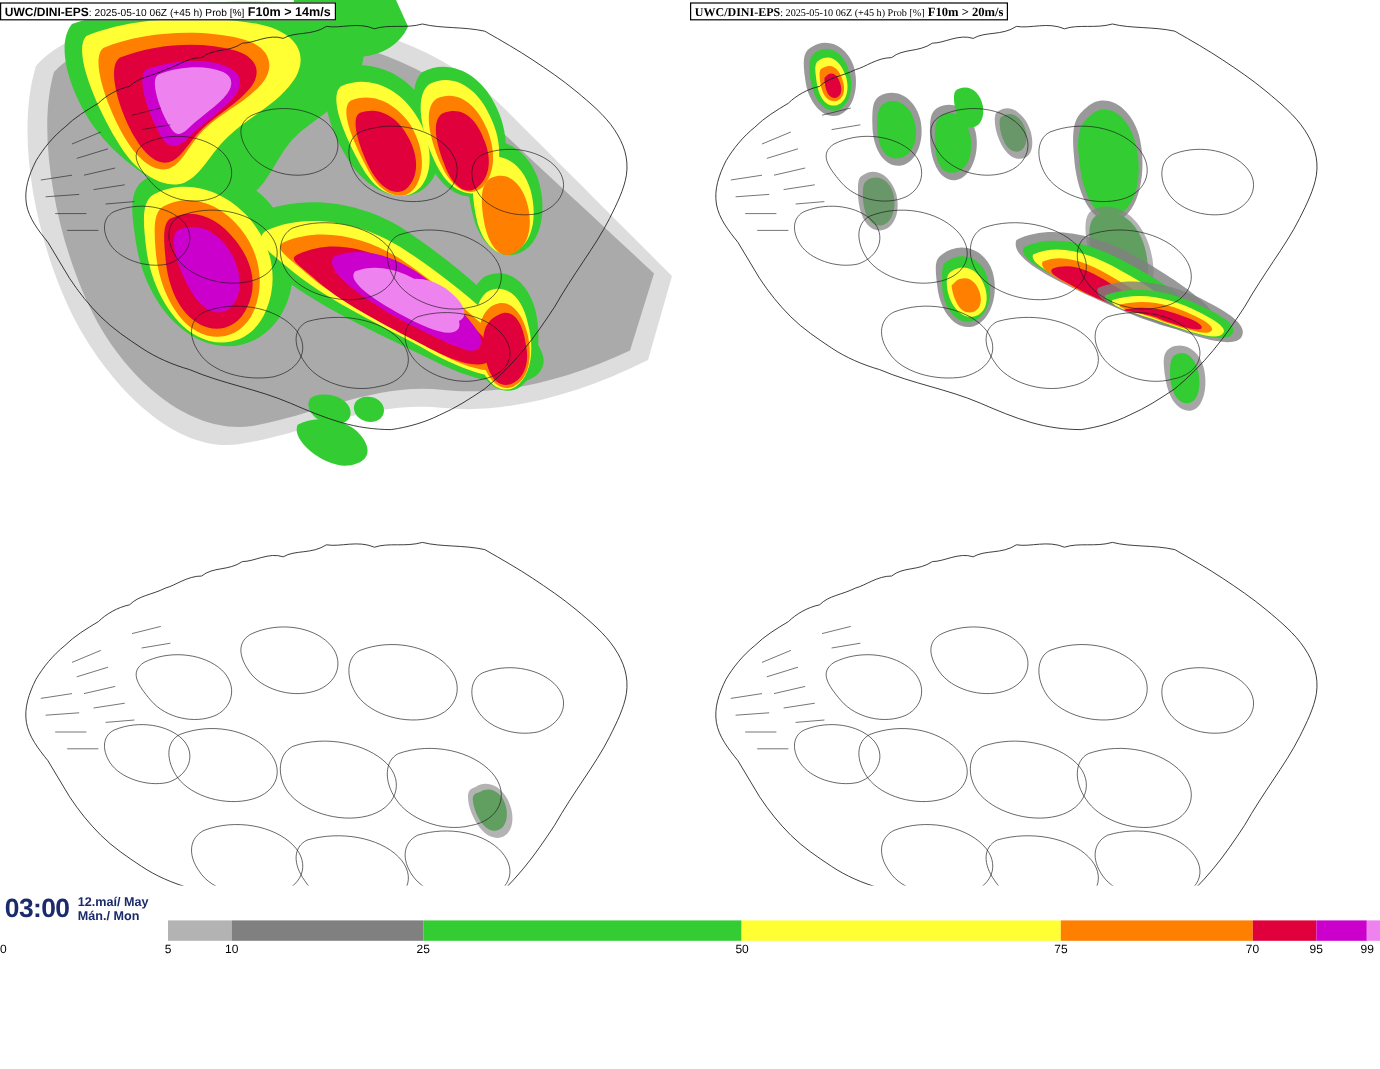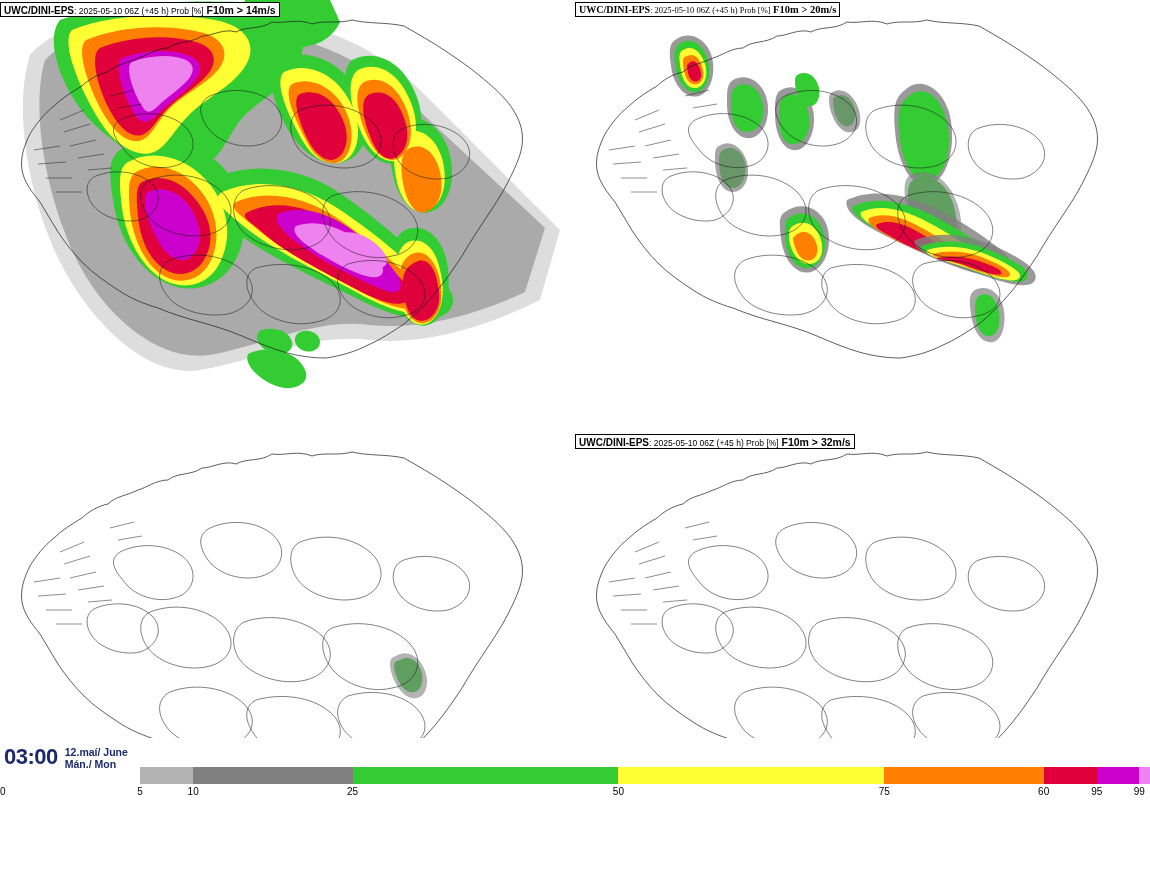--- a/index.html
+++ b/index.html
@@ -349,23 +349,20 @@
           <path d="M170,260 C196,250 228,256 244,272 C260,288 252,308 228,314 C204,318 176,310 166,294 C156,280 158,266 170,260 Z" stroke-width="0.55"></path>
           <path d="M256,268 C284,260 316,266 332,282 C348,298 340,318 316,322 C292,328 264,318 254,302 C244,288 244,274 256,268 Z" stroke-width="0.55"></path>
           <path d="M348,264 C374,256 404,262 418,278 C432,294 424,312 402,316 C380,322 354,312 344,298 C334,284 336,270 348,264 Z" stroke-width="0.55"></path>
           <path d="M96,176 C116,168 140,172 152,184 C164,196 158,214 140,220 C122,224 100,216 92,204 C84,192 86,180 96,176 Z" stroke-width="0.55"></path>
           <path d="M404,128 C426,120 452,126 464,140 C476,154 468,172 448,178 C428,182 406,174 398,160 C390,148 392,132 404,128 Z" stroke-width="0.55"></path>
           <path d="M60,120 L84,110 M64,132 L90,124 M70,146 L96,140 M78,158 L104,154 M88,170 L112,168" stroke-width="0.5"></path>
           <path d="M34,150 L60,146 M38,164 L66,162 M46,178 L72,178 M56,192 L82,192" stroke-width="0.5"></path>
           <path d="M110,96 L134,90 M118,108 L142,104" stroke-width="0.5"></path>
         </g>
       </svg>
-      <div class="panel-title">
-      <span class="t-model">UWC/DINI-EPS</span><span class="t-run">: 2025-05-10 06Z (+45 h) Prob [%]</span> <span class="t-var">F10m &gt; 32m/s</span>
-    </div>
   </div>
 
   <svg style="position:absolute;left:0;top:0;pointer-events:none;" width="1150" height="891" viewBox="0 0 1150 891">
     <defs>
       <g id="iceland">
 
         <path d="M272,18 C300,14 318,22 336,26 C354,22 372,26 382,34 C396,30 410,34 416,42 C430,40 442,46 446,56 C460,56 470,64 472,74 C486,76 494,86 492,96 C504,100 510,110 506,120 C518,126 522,138 514,146 C524,154 526,166 518,172 C528,180 528,192 518,198 C526,208 522,220 512,224 C518,234 512,246 502,248 C504,260 494,270 482,268 C482,280 472,288 460,286 C458,296 448,304 436,300 C432,310 420,316 410,310 C404,320 392,324 382,318 C376,328 364,332 354,326 C348,336 336,340 326,334 C320,344 308,348 298,342 C292,352 280,356 270,350 C264,360 252,364 242,358 C236,368 224,372 214,366 C208,376 196,378 188,372 C180,378 168,378 162,372 C154,378 142,376 138,368 C128,372 118,368 114,360 C104,362 94,356 92,348 C82,348 74,340 74,332 C64,330 58,322 60,314 C50,310 46,300 50,292 C40,286 38,276 44,268 C34,262 32,252 40,244 C30,238 30,226 38,222 C30,214 32,204 40,198 C32,190 36,178 46,176 C40,166 46,156 56,154 C52,144 60,134 70,134 C68,124 76,116 86,116 C86,106 96,100 104,102 C106,92 116,88 124,92 C128,82 138,78 146,84 C152,74 164,72 170,80 C178,70 190,70 196,78 C204,70 216,70 222,78 C232,70 244,72 250,80 C260,74 272,78 276,86 C286,80 298,84 302,92 C312,88 322,94 324,102 C334,100 344,106 344,114 C354,114 362,122 360,130 C370,132 376,140 374,148 C384,152 388,162 382,168 C392,174 394,184 386,190 C396,198 396,208 388,212 C398,220 396,230 388,234 C396,242 394,252 386,256 C392,264 388,274 380,276" opacity="0"></path>
       </g>
     </defs>
   </svg>
@@ -401,21 +398,21 @@
         C 528 160, 530 148, 528 138 C 526 126, 520 116, 512 106
         C 504 96, 494 88, 484 80 C 474 72, 464 64, 454 58
         C 444 50, 432 44, 420 38 C 414 34, 408 28, 404 24 Z"></path>
     </defs>
   </svg>
 
   <div id="footer">
     <div id="time-badge">
       <div id="time-clock">03:00</div>
       <div id="time-date">
-        <div>12.maí/ June</div>
+        <div>12.maí/ May</div>
         <div>Mán./ Mon</div>
       </div>
     </div>
 
     <div id="cb-zero">0</div>
 
     <div id="colorbar-wrap">
       <div id="colorbar">
           <div class="seg" style="width: 5.26316%; background: rgb(179, 179, 179);"></div>
           <div class="seg" style="width: 15.7895%; background: rgb(128, 128, 128);"></div>
@@ -424,19 +421,19 @@
           <div class="seg" style="width: 15.7895%; background: rgb(255, 128, 0);"></div>
           <div class="seg" style="width: 5.26316%; background: rgb(224, 0, 60);"></div>
           <div class="seg" style="width: 4.21053%; background: rgb(204, 0, 204);"></div>
           <div class="seg" style="width: 1.05263%; background: rgb(238, 130, 238);"></div>
         </div>
     <div class="cb-label" style="left: 0%;">5</div>
         <div class="cb-label" style="left: 5.26316%;">10</div>
         <div class="cb-label" style="left: 21.0526%;">25</div>
         <div class="cb-label" style="left: 47.3684%;">50</div>
         <div class="cb-label" style="left: 73.6842%;">75</div>
-        <div class="cb-label" style="left: 89.4737%;">60</div>
+        <div class="cb-label" style="left: 89.4737%;">70</div>
         <div class="cb-label" style="left: 94.7368%;">95</div>
         <div class="cb-label" style="left: 98.9474%;">99</div>
       </div>
   </div>
 
 </div>
 
 </body></html>

